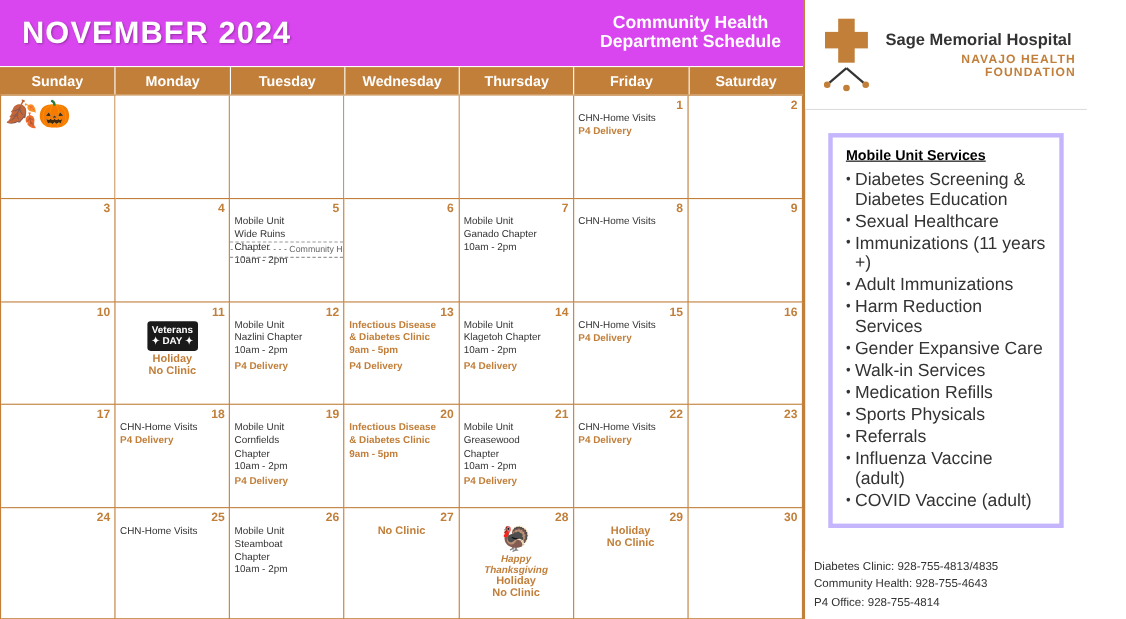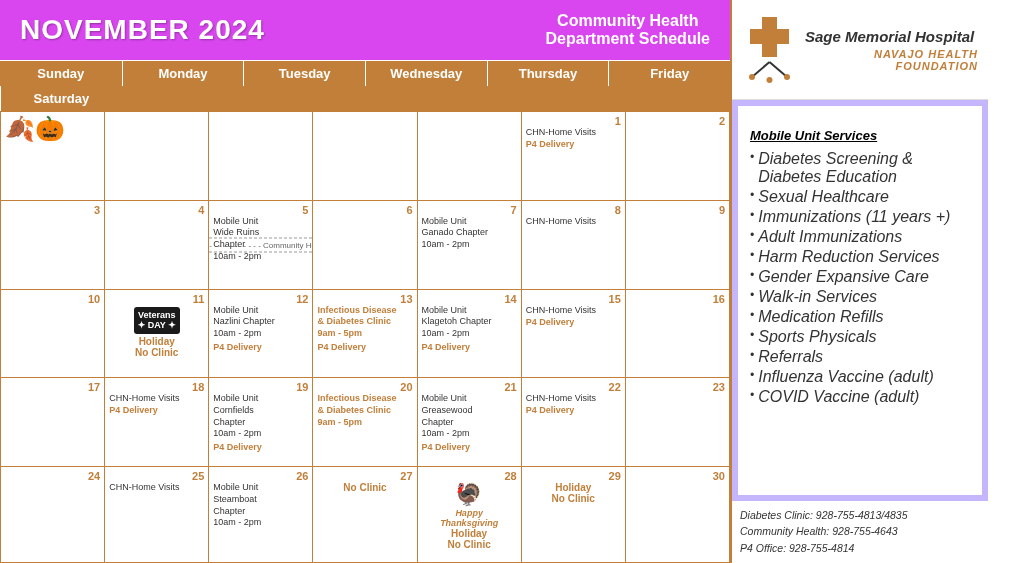--- a/index.html
+++ b/index.html
@@ -8,48 +8,48 @@
     .main-content { width: 730px; display: flex; flex-direction: column; }
 
     
     .header { background: #d946ef; padding: 12px 20px; display: flex; align-items: center; justify-content: space-between; }
     .header-title-left { color: #fff; font-size: 28px; font-weight: 900; letter-spacing: 1px; text-shadow: 1px 1px 2px rgba(0,0,0,0.3); }
     .header-title-right { text-align: center; color: #fff; }
     .header-title-right .line1 { font-size: 16px; font-weight: bold; }
     .header-title-right .line2 { font-size: 16px; font-weight: bold; }
 
     
-    .day-headers { display: grid; grid-template-columns: repeat(6, 1fr); background: #c17f3a; border-top: 1px solid #fff; }
+    .day-headers { display: grid; grid-template-columns: repeat(7, 1fr); background: #c17f3a; border-top: 1px solid #fff; }
     .day-header { text-align: center; color: #fff; font-weight: bold; font-size: 13px; padding: 5px 0; border-left: 1px solid #fff; }
     .day-header:first-child { border-left: none; }
 
     
     .calendar { display: grid; grid-template-columns: repeat(7, 1fr); flex: 1; border-left: 1px solid #c17f3a; border-top: 1px solid #c17f3a; }
     .cal-cell { border-right: 1px solid #c17f3a; border-bottom: 1px solid #c17f3a; padding: 3px 4px; font-size: 9.5px; min-height: 80px; position: relative; vertical-align: top; overflow: hidden; }
     .cal-cell.empty { background: #fff; }
     .cell-date { font-weight: bold; font-size: 11px; color: #c17f3a; text-align: right; }
     .p4-delivery { color: #c17f3a; font-weight: bold; font-size: 9px; margin-top: 2px; }
     .chn-visits { color: #333; font-size: 9px; }
     .mobile-unit { color: #333; font-size: 9px; line-height: 1.3; }
     .infectious { color: #c17f3a; font-size: 9px; font-weight: bold; line-height: 1.3; }
     .holiday-text { color: #c17f3a; font-weight: bold; font-size: 10px; text-align: center; margin-top: 2px; }
     .no-clinic { color: #c17f3a; font-weight: bold; font-size: 10px; text-align: center; }
     .veterans-day { text-align: center; }
     .veterans-badge { background: #1a1a1a; color: #fff; font-size: 9px; font-weight: bold; padding: 3px 4px; border-radius: 3px; display: inline-block; margin-top: 2px; line-height: 1.2; }
     .community-health-banner { position: absolute; left: 0; right: 0; top: 50%; transform: translateY(-50%); font-size: 8px; color: #666; text-align: center; border-top: 1px dashed #999; border-bottom: 1px dashed #999; padding: 2px 0; white-space: nowrap; z-index: 5; }
     .cell-pumpkin { font-size: 24px; }
 
     
-    .sidebar { width: 258px; display: flex; flex-direction: column; border-left: 2px solid #c17f3a; font-style: italic; }
+    .sidebar { width: 258px; display: flex; flex-direction: column; border-left: 2px solid #c17f3a; }
     .sidebar-logo { background: #fff; padding: 8px 10px; display: flex; align-items: center; gap: 8px; border-bottom: 1px solid #ddd; height: 100px; }
     .logo-icon { width: 55px; height: 75px; flex-shrink: 0; }
     .logo-text { }
     .logo-name { font-size: 15px; font-weight: bold; color: #333; line-height: 1.2; }
     .logo-sub { font-size: 11px; color: #c17f3a; font-weight: bold; letter-spacing: 1px; margin-top: 2px; text-align: right; }
-    .sidebar-services { background: #fff; padding: 22px 12px; border: 6px solid #c4b5fd; margin: 0; flex: 1; }
+    .sidebar-services { background: #fff; padding: 8px 12px; border: 4px solid #c4b5fd; margin: 21px; flex: 1; }
     .services-title { font-size: 13px; font-weight: bold; text-decoration: underline; margin-bottom: 6px; color: #000; }
     .services-list { list-style: none; padding: 0; }
     .services-list li { font-size: 16px; color: #333; padding: 1px 0; display: flex; align-items: flex-start; gap: 4px; }
     .services-list li::before { content: "•"; color: #333; font-size: 12px; flex-shrink: 0; }
     .sidebar-contacts { padding: 6px 8px; background: #fff; font-size: 10px; color: #333; line-height: 1.6; }
     .contact-line { font-size: 10.5px; }
   </style>
 </head>
 <body>
 

